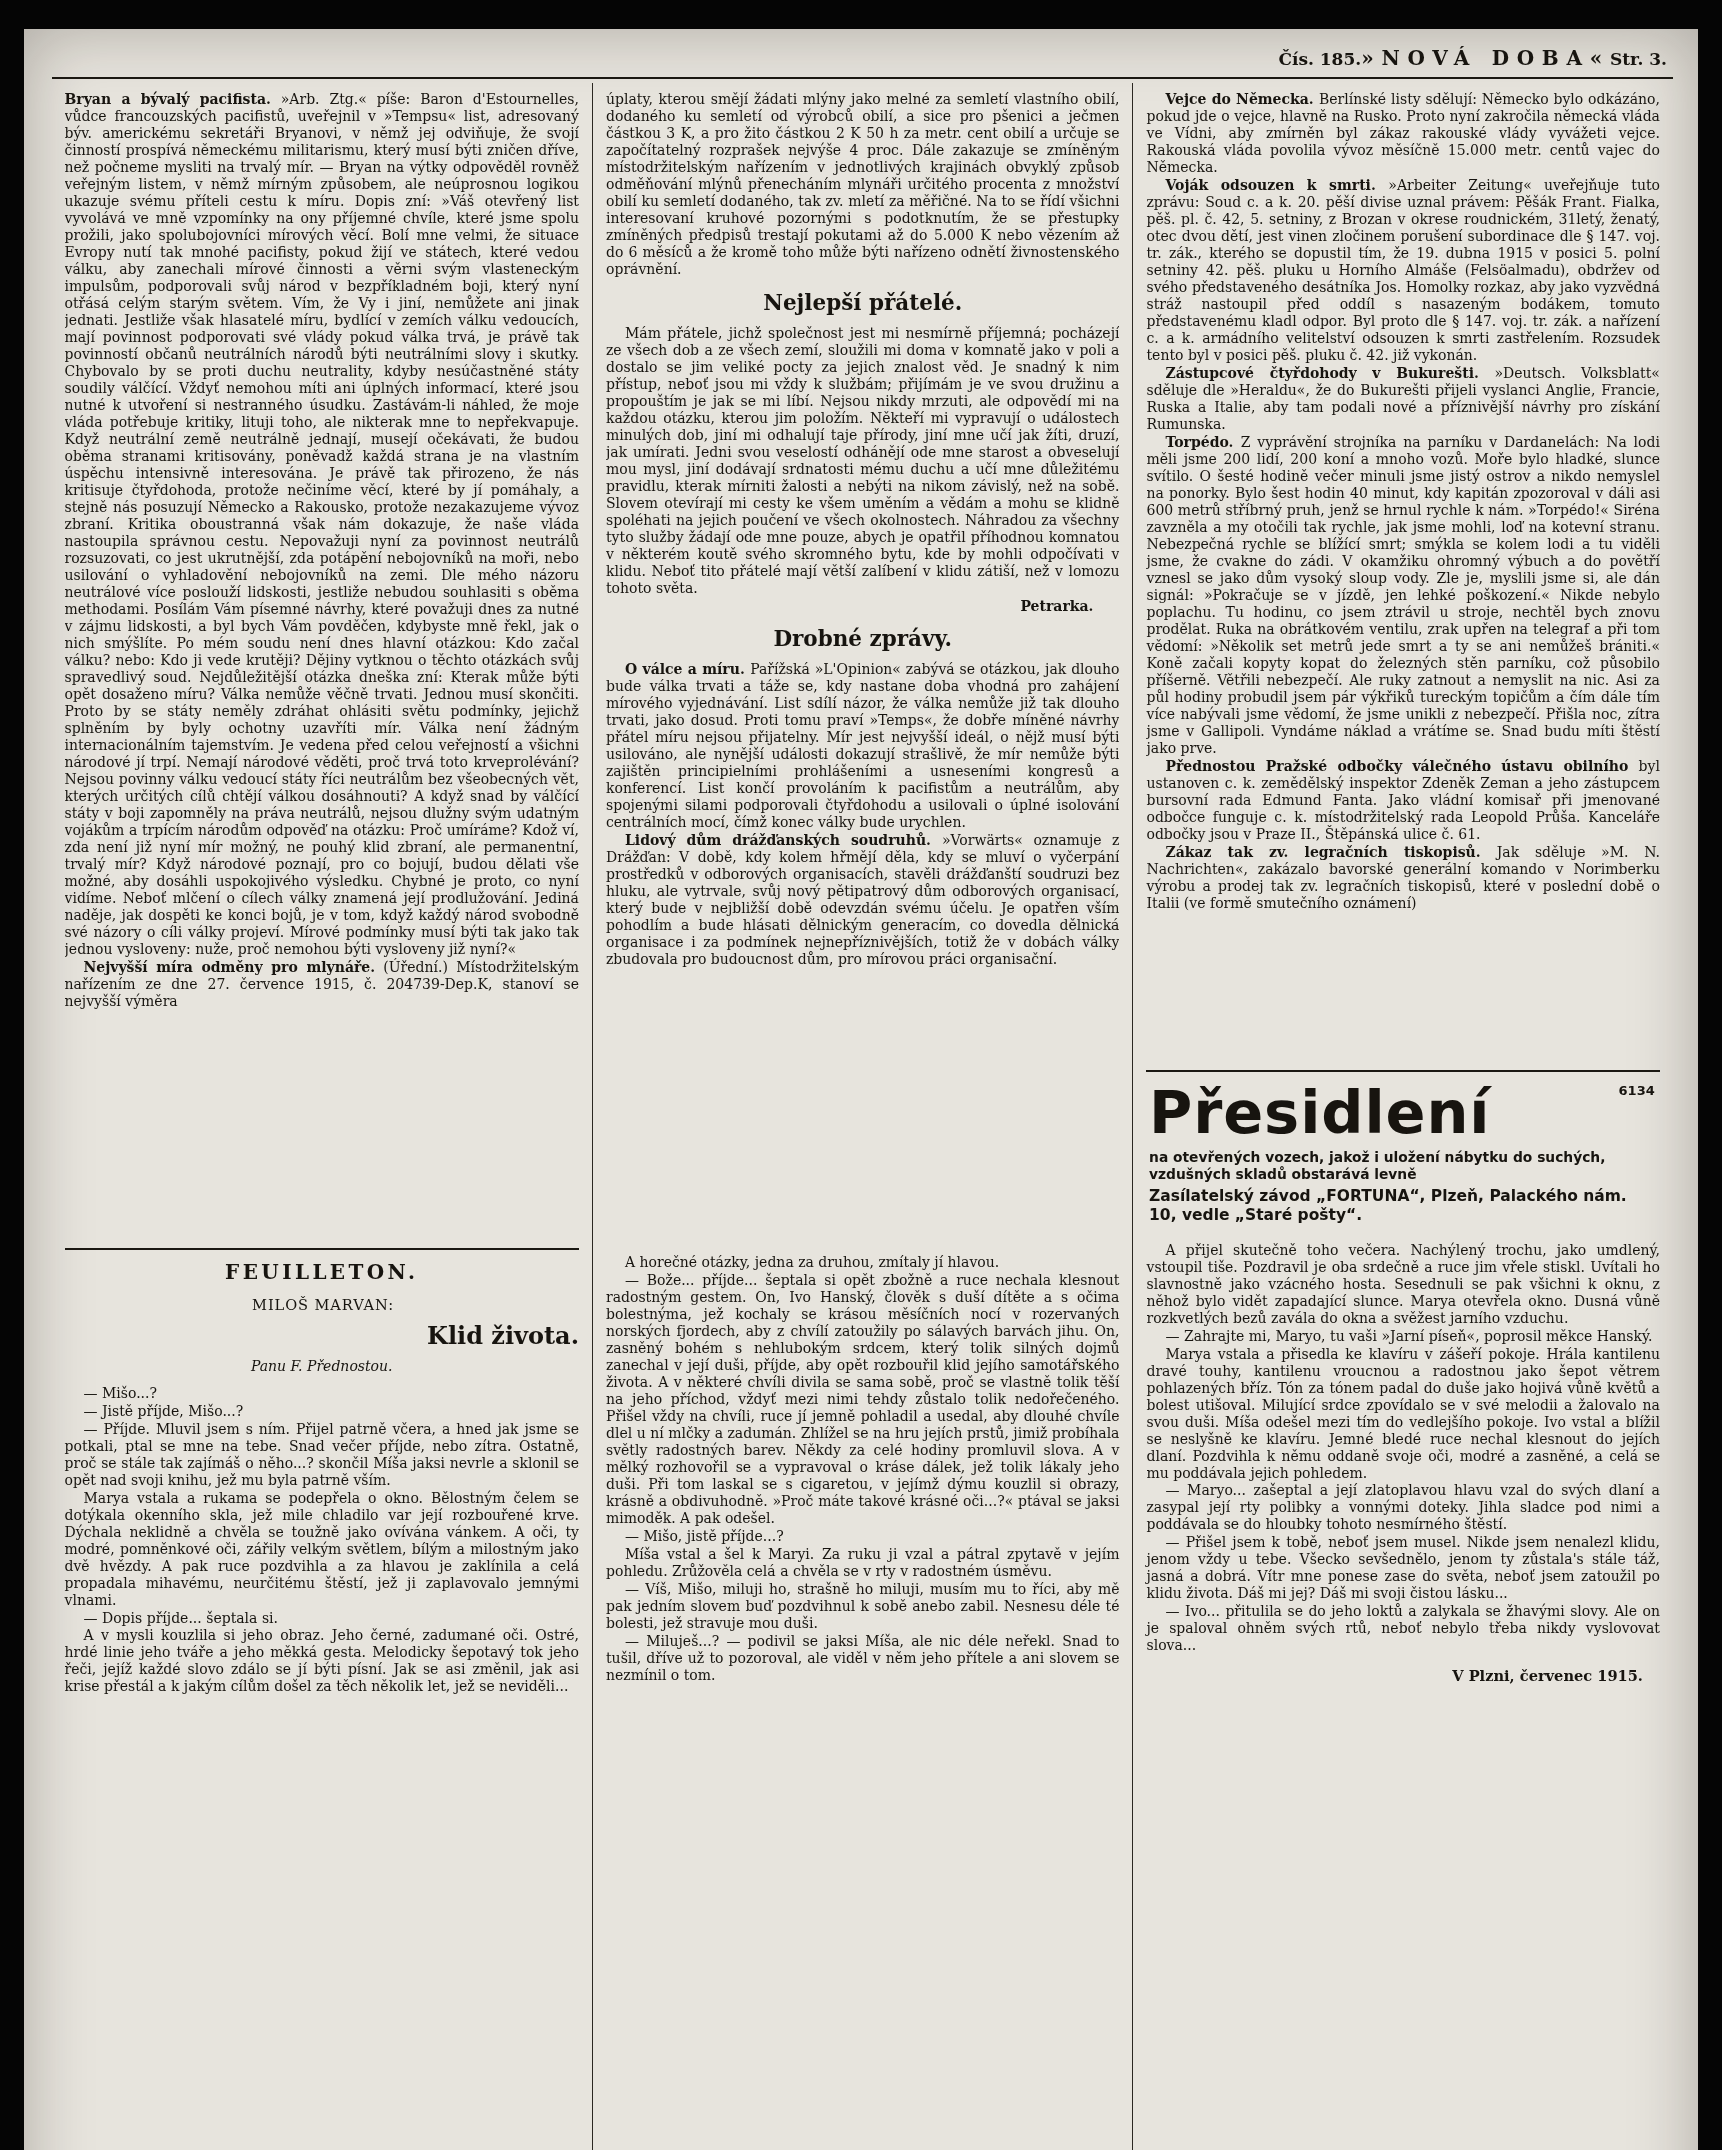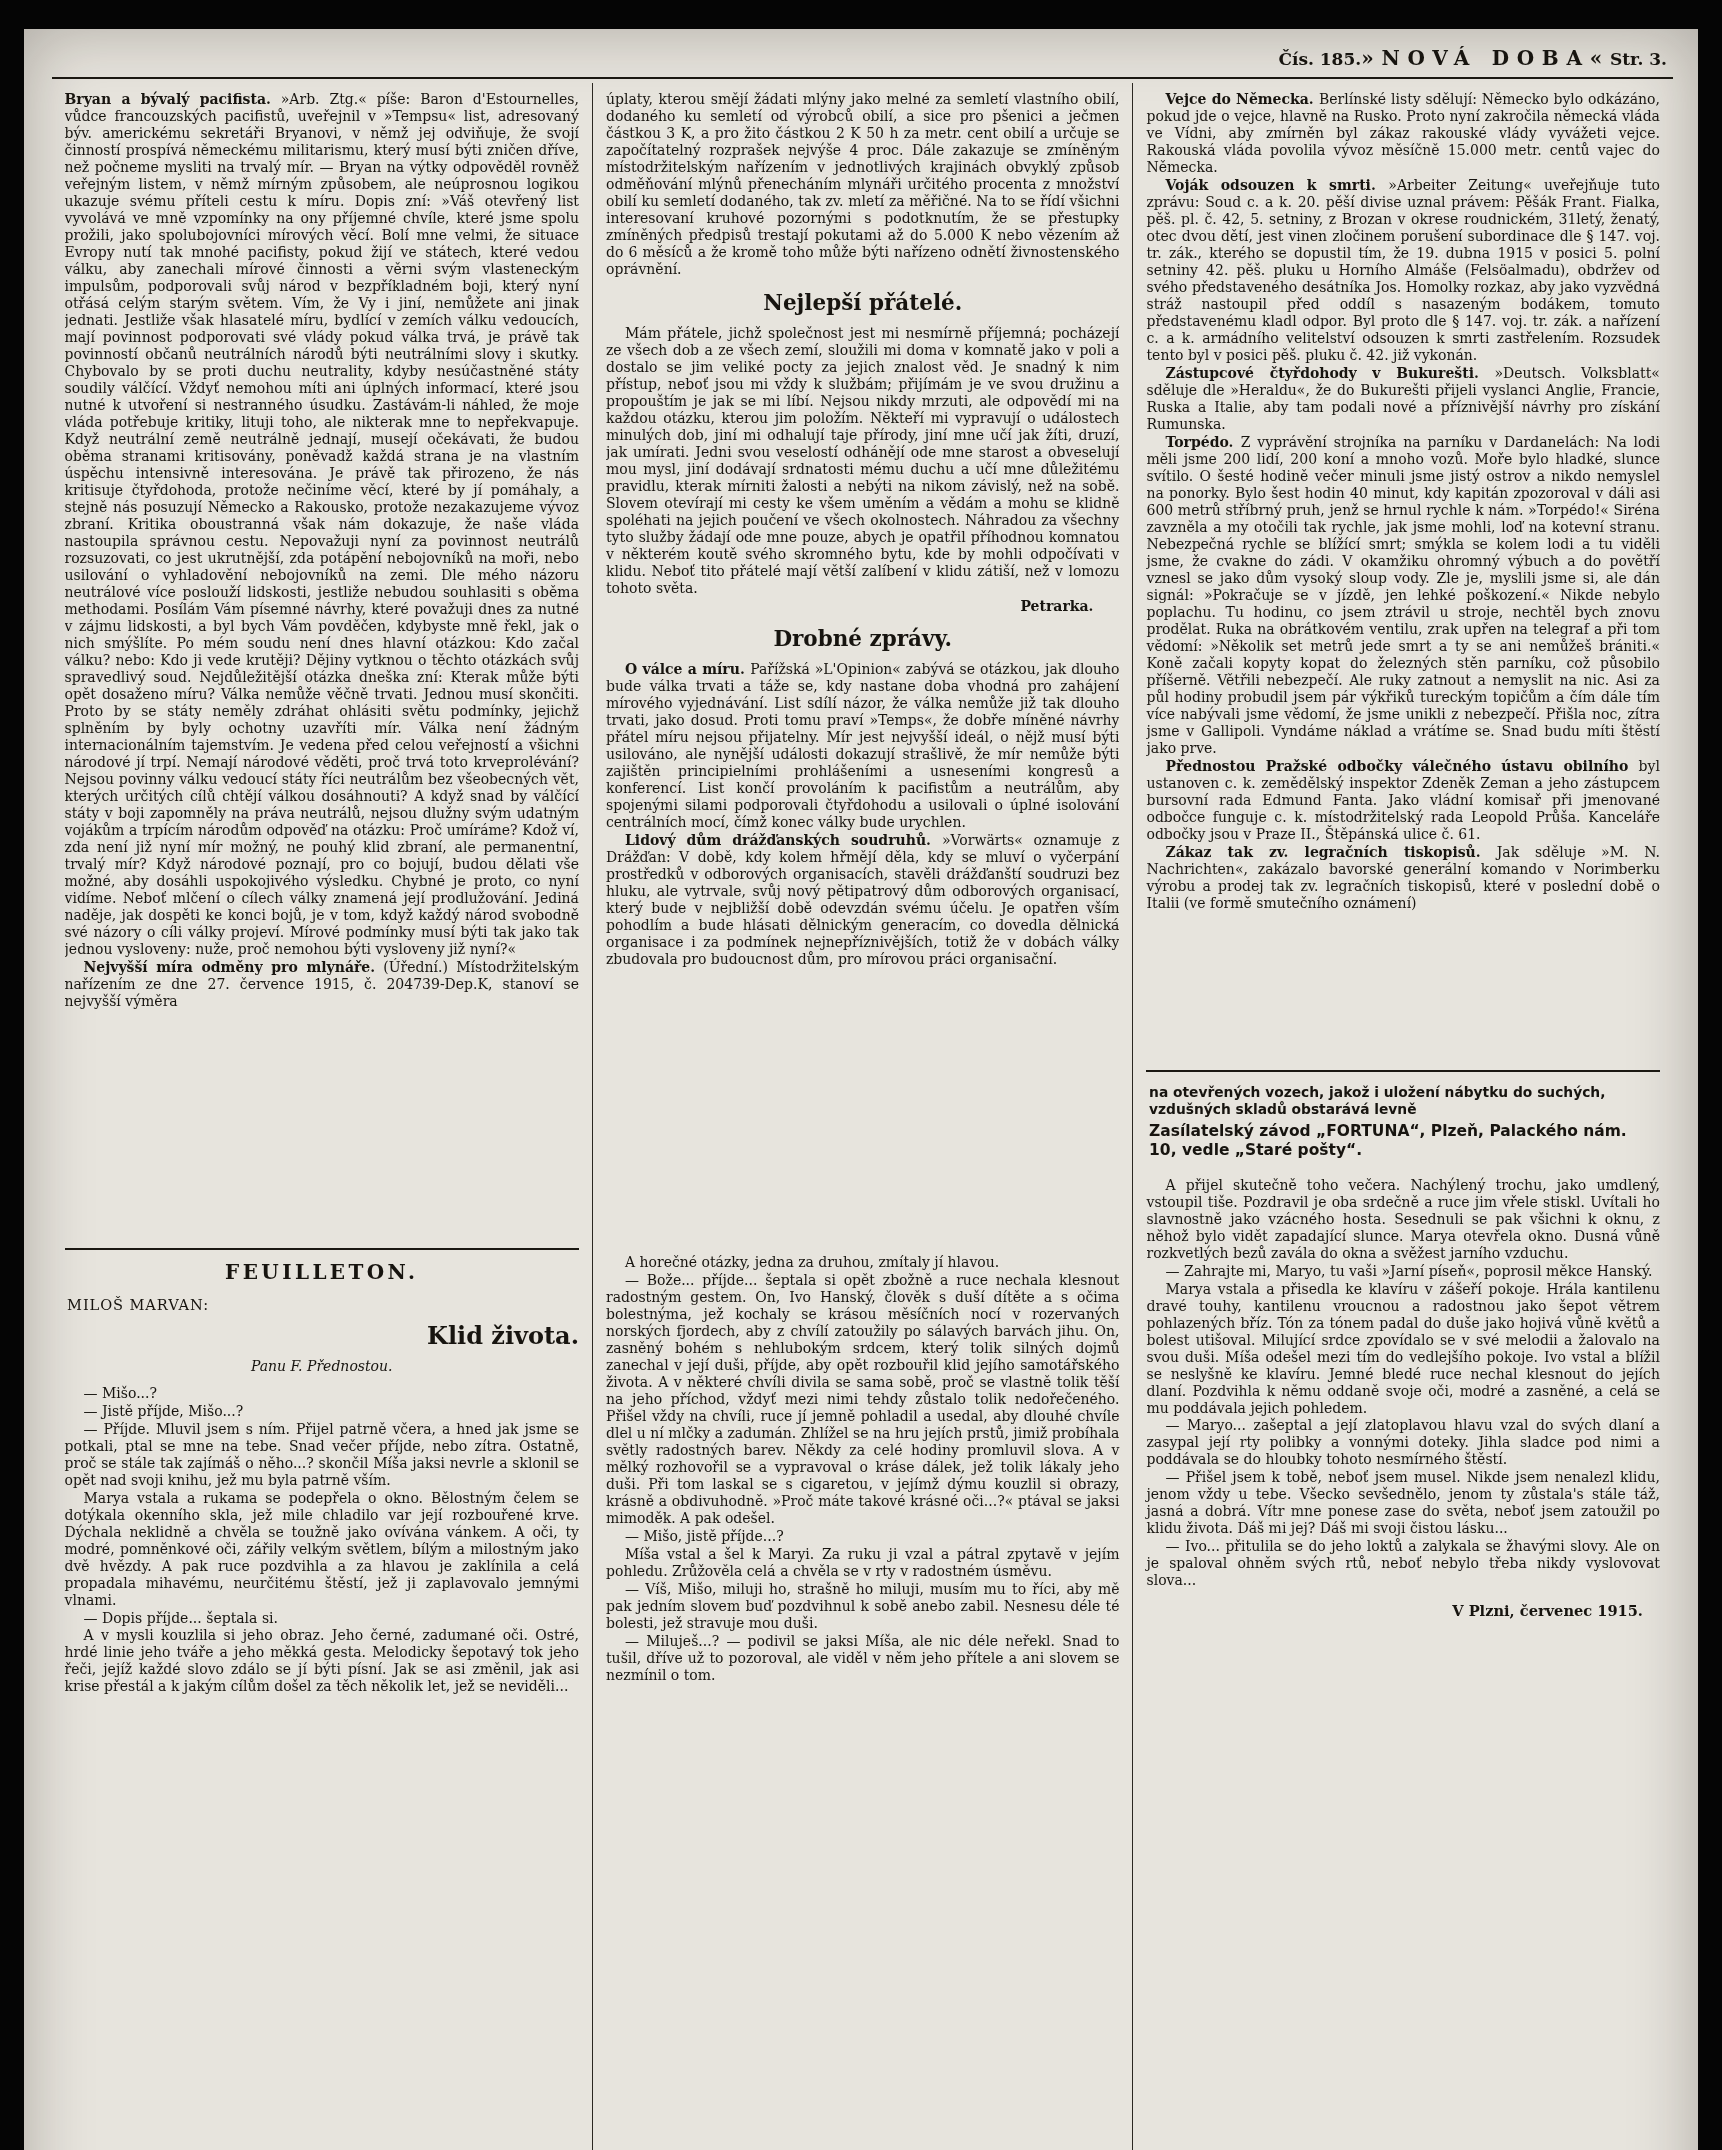--- a/index.html
+++ b/index.html
@@ -45,21 +45,21 @@
     margin:13px 0 9.5px 0;
   }
   .signature { text-align:right; font-weight:bold; font-size:14px; padding-right:26px; margin-top:1.7px; }
 
   .feuilleton-zone { border-top:2.2px solid #1b1812; padding-top:6px; }
   .cont-zone { padding-top:6px; }
   .feuilleton-rubric {
     text-align:center; font-weight:bold; font-size:20px; letter-spacing:3.4px;
     margin:4.3px 0 11.2px 0;
   }
-  .feuilleton-author { font-size:14.6px; letter-spacing:0.9px; margin:2.6px 0 8.6px 2.6px; }
+  .feuilleton-author { font-size:14.6px; letter-spacing:0.9px; margin:2.6px 0 8.6px 2.6px;text-align:center; }
   .feuilleton-title { text-align:right; font-weight:bold; font-size:24px; margin:1.7px 0 7.7px 0; }
   .feuilleton-dedication { text-align:center; font-style:italic; font-size:14px; margin-bottom:11.2px; }
 
   .ad {
     border-top:2.6px solid #1b1812;
     margin-top:11.2px; padding:7.7px 2.6px 11.2px 2.6px;
     font-family:"DejaVu Sans", sans-serif;
   }
   .ad-head { position:relative; }
   .ad-title { font-weight:bold; font-size:59px; line-height:65px; letter-spacing:0.9px; }
@@ -147,20 +147,24 @@
             <p class="para"><b class="lead">Vejce do Německa. </b>Berlínské listy sdělují: Německo bylo odkázáno, pokud jde o vejce, hlavně na Rusko. Proto nyní zakročila německá vláda ve Vídni, aby zmírněn byl zákaz rakouské vlády vyvážeti vejce. Rakouská vláda povolila vývoz měsíčně 15.000 metr. centů vajec do Německa.</p>
             <p class="para"><b class="lead">Voják odsouzen k smrti. </b>»Arbeiter Zeitung« uveřejňuje tuto zprávu: Soud c. a k. 20. pěší divise uznal právem: Pěšák Frant. Fialka, pěš. pl. č. 42, 5. setniny, z Brozan v okrese roudnickém, 31letý, ženatý, otec dvou dětí, jest vinen zločinem porušení subordinace dle § 147. voj. tr. zák., kterého se dopustil tím, že 19. dubna 1915 v posici 5. polní setniny 42. pěš. pluku u Horního Almáše (Felsöalmadu), obdržev od svého představeného desátníka Jos. Homolky rozkaz, aby jako vyzvědná stráž nastoupil před oddíl s nasazeným bodákem, tomuto představenému kladl odpor. Byl proto dle § 147. voj. tr. zák. a nařízení c. a k. armádního velitelství odsouzen k smrti zastřelením. Rozsudek tento byl v posici pěš. pluku č. 42. již vykonán.</p>
             <p class="para"><b class="lead">Zástupcové čtyřdohody v Bukurešti. </b>»Deutsch. Volksblatt« sděluje dle »Heraldu«, že do Bukurešti přijeli vyslanci Anglie, Francie, Ruska a Italie, aby tam podali nové a příznivější návrhy pro získání Rumunska.</p>
             <p class="para"><b class="lead">Torpédo. </b>Z vyprávění strojníka na parníku v Dardanelách: Na lodi měli jsme 200 lidí, 200 koní a mnoho vozů. Moře bylo hladké, slunce svítilo. O šesté hodině večer minuli jsme jistý ostrov a nikdo nemyslel na ponorky. Bylo šest hodin 40 minut, kdy kapitán zpozoroval v dáli asi 600 metrů stříbrný pruh, jenž se hrnul rychle k nám. »Torpédo!« Siréna zavzněla a my otočili tak rychle, jak jsme mohli, loď na kotevní stranu. Nebezpečná rychle se blížící smrt; smýkla se kolem lodi a tu viděli jsme, že cvakne do zádi. V okamžiku ohromný výbuch a do povětří vznesl se jako dům vysoký sloup vody. Zle je, myslili jsme si, ale dán signál: »Pokračuje se v jízdě, jen lehké poškození.« Nikde nebylo poplachu. Tu hodinu, co jsem ztrávil u stroje, nechtěl bych znovu prodělat. Ruka na obrátkovém ventilu, zrak upřen na telegraf a při tom vědomí: »Několik set metrů jede smrt a ty se ani nemůžeš brániti.« Koně začali kopyty kopat do železných stěn parníku, což působilo příšerně. Větřili nebezpečí. Ale ruky zatnout a nemyslit na nic. Asi za půl hodiny probudil jsem pár výkřiků tureckým topičům a čím dále tím více nabývali jsme vědomí, že jsme unikli z nebezpečí. Přišla noc, zítra jsme v Gallipoli. Vyndáme náklad a vrátíme se. Snad budu míti štěstí jako prve.</p>
             <p class="para"><b class="lead">Přednostou Pražské odbočky válečného ústavu obilního </b>byl ustanoven c. k. zemědělský inspektor Zdeněk Zeman a jeho zástupcem bursovní rada Edmund Fanta. Jako vládní komisař při jmenované odbočce funguje c. k. místodržitelský rada Leopold Průša. Kanceláře odbočky jsou v Praze II., Štěpánská ulice č. 61.</p>
             <p class="para"><b class="lead">Zákaz tak zv. legračních tiskopisů. </b>Jak sděluje »M. N. Nachrichten«, zakázalo bavorské generální komando v Norimberku výrobu a prodej tak zv. legračních tiskopisů, které v poslední době o Italii (ve formě smutečního oznámení)</p>
           </div>
       </div>
 
       <div class="ad">
+        <div class="ad-head">
+          <div class="ad-title">Přesidlení</div>
+          <div class="ad-number">6134</div>
+        </div>
         <div class="ad-line1">na otevřených vozech, jakož i uložení nábytku do suchých, vzdušných skladů obstarává levně</div>
         <div class="ad-line2">Zasílatelský závod „FORTUNA“, Plzeň, Palackého nám. 10, vedle „Staré pošty“.</div>
       </div>
 
       <div class="cont-zone">
         <div>
             <p class="para">A přijel skutečně toho večera. Nachýlený trochu, jako umdlený, vstoupil tiše. Pozdravil je oba srdečně a ruce jim vřele stiskl. Uvítali ho slavnostně jako vzácného hosta. Sesednuli se pak všichni k oknu, z něhož bylo vidět zapadající slunce. Marya otevřela okno. Dusná vůně rozkvetlých bezů zavála do okna a svěžest jarního vzduchu.</p>
             <p class="para">— Zahrajte mi, Maryo, tu vaši »Jarní píseň«, poprosil měkce Hanský.</p>
             <p class="para">Marya vstala a přisedla ke klavíru v zášeří pokoje. Hrála kantilenu dravé touhy, kantilenu vroucnou a radostnou jako šepot větrem pohlazených bříz. Tón za tónem padal do duše jako hojivá vůně květů a bolest utišoval. Milující srdce zpovídalo se v své melodii a žalovalo na svou duši. Míša odešel mezi tím do vedlejšího pokoje. Ivo vstal a blížil se neslyšně ke klavíru. Jemné bledé ruce nechal klesnout do jejích dlaní. Pozdvihla k němu oddaně svoje oči, modré a zasněné, a celá se mu poddávala jejich pohledem.</p>
             <p class="para">— Maryo... zašeptal a její zlatoplavou hlavu vzal do svých dlaní a zasypal její rty polibky a vonnými doteky. Jihla sladce pod nimi a poddávala se do hloubky tohoto nesmírného štěstí.</p>

